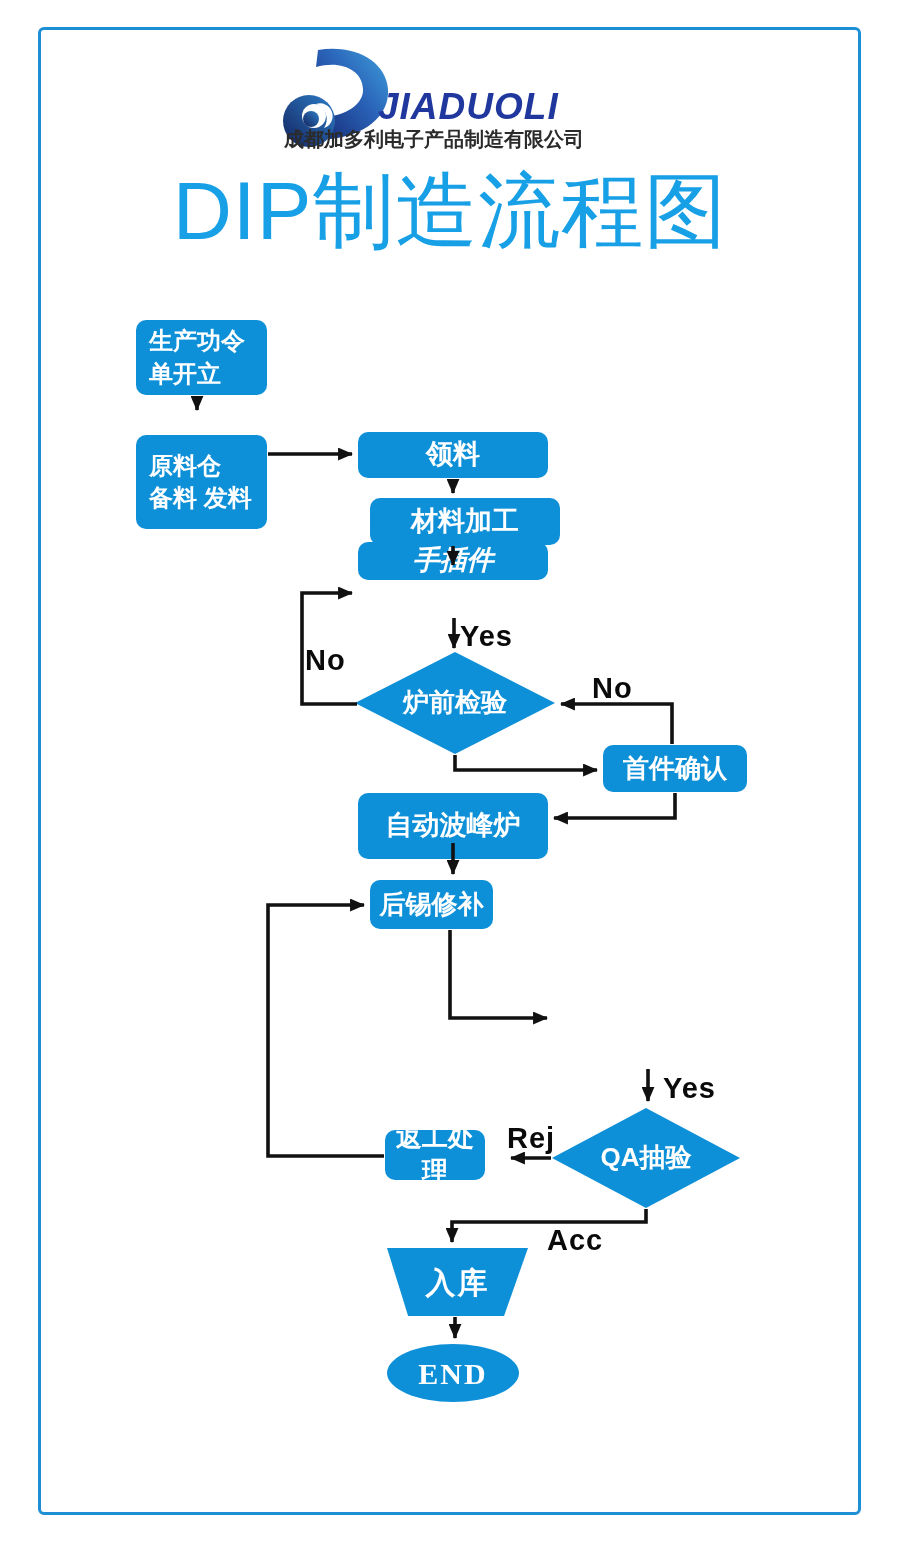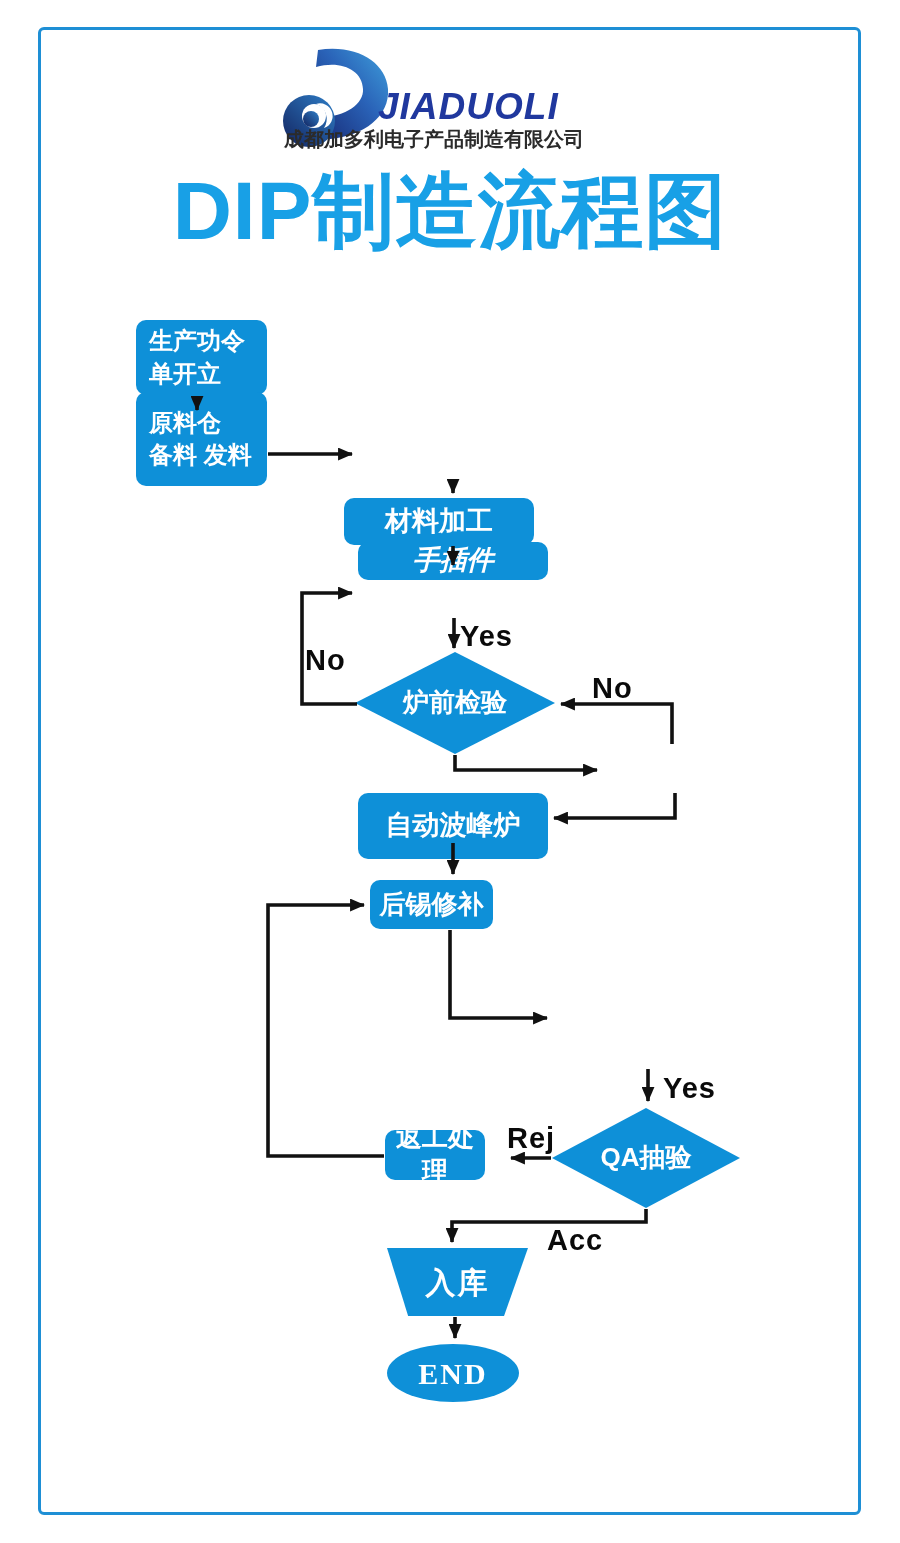--- a/index.html
+++ b/index.html
@@ -27,21 +27,21 @@
     position:absolute;left:378px;top:86px;width:230px;
     font-size:37px;font-weight:bold;font-style:italic;
     color:var(--logo-navy);letter-spacing:1px;
   }
   .company-name{
     position:absolute;left:284px;top:126px;width:330px;
     font-size:20px;font-weight:bold;color:var(--text-dark);letter-spacing:0px;
   }
   .main-title{
     position:absolute;left:0;top:164px;width:900px;text-align:center;
-    font-size:82px;font-weight:bold;color:var(--title-blue);
+    font-size:82px;font-weight:normal;color:var(--title-blue);
     letter-spacing:1px;line-height:1.15;
   }
   .sub-title{
     position:absolute;left:0;top:263px;width:900px;text-align:center;
     font-size:35px;font-weight:bold;color:#000;letter-spacing:0px;
   }
   
   .node{
     position:absolute;background:var(--node-blue);color:#fff;font-weight:bold;
     display:flex;align-items:center;justify-content:center;
@@ -97,30 +97,32 @@
     <circle cx="33" cy="75" r="8" fill="url(#lg2)"></circle>
   </svg>
   <div class="logo-text">JIADUOLI</div>
   <div class="company-name">成都加多利电子产品制造有限公司</div>
 
   <div class="main-title">DIP制造流程图</div>
 
   <div class="node twoline" style="left:136px;top:320px;width:131px;height:75px;">生产功令
 单开立</div>
 
-  <div class="node twoline" style="left:136px;top:392px;width:131px;height:94px;">原料仓
+  <div class="node twoline" style="left:136px;top:435px;width:131px;height:94px;">原料仓
 备料 发料</div>
 
+  <div class="node oneline" style="left:358px;top:432px;width:190px;height:46px;">领料</div>
 
-  <div class="node oneline" style="left:344px;top:498px;width:190px;height:47px;">材料加工</div>
+  <div class="node oneline" style="left:370px;top:498px;width:190px;height:47px;">材料加工</div>
 
   <div class="node oneline" style="left:358px;top:542px;width:190px;height:38px;font-style:italic;">手插件</div>
 
   <div class="node diamond" style="left:355px;top:652px;width:200px;height:102px;">炉前检验</div>
 
+  <div class="node oneline" style="left:603px;top:745px;width:144px;height:47px;font-size:26px;">首件确认</div>
 
   <div class="node oneline" style="left:358px;top:793px;width:190px;height:66px;">自动波峰炉</div>
 
   <div class="node oneline" style="left:370px;top:880px;width:123px;height:49px;font-size:26px;">后锡修补</div>
 
 
   <div class="node diamond" style="left:552px;top:1108px;width:188px;height:100px;">QA抽验</div>
 
   <div class="node oneline" style="left:385px;top:1130px;width:100px;height:50px;font-size:26px;">返工处理</div>
 

